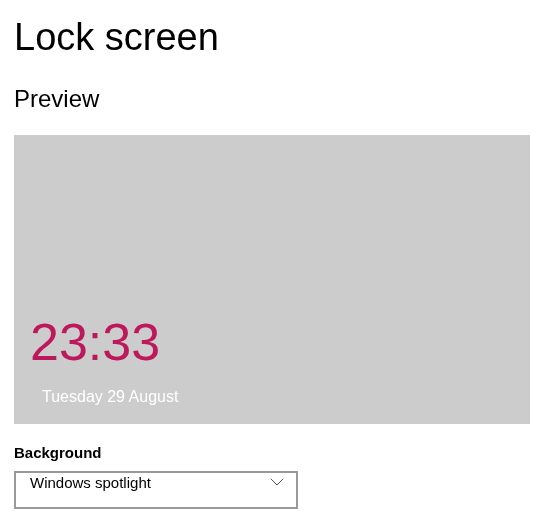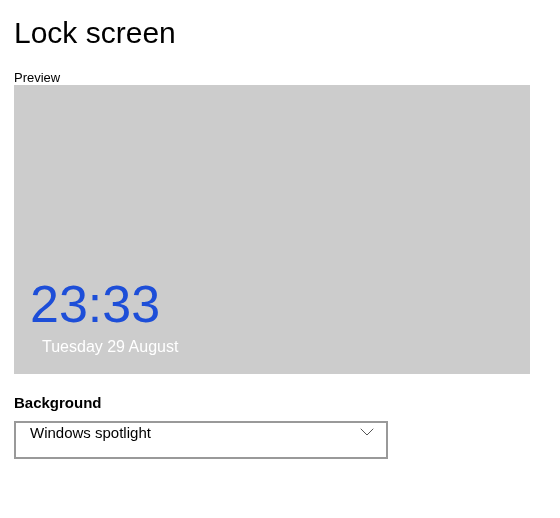--- a/index.html
+++ b/index.html
@@ -9,60 +9,61 @@
     }
     body {
       font-family: "Segoe UI", -apple-system, sans-serif;
       background: #ffffff;
       color: #000000;
       width: 560px;
       height: 518px;
       padding: 12px 14px;
     }
     .page-title {
-      font-size: 30px;
+      font-size: 38px;
       font-weight: 300;
-      margin-bottom: 20px;
+      margin-bottom: 26px;
       margin-top: 4px;
     }
     .section-label {
-      font-size: 13px;
+      font-size: 24px;
       font-weight: 400;
+      margin-bottom: 22px;
     }
     .preview-box {
       width: 516px;
       height: 289px;
       background: #cccccc;
       position: relative;
       margin-bottom: 20px;
     }
     .preview-time {
       position: absolute;
       left: 16px;
-      bottom: 44px;
+      bottom: 56px;
       font-size: 52px;
       font-weight: 300;
-      color: #1d4ed8;
+      color: #be185d;
       line-height: 1;
     }
     .preview-date {
       position: absolute;
       left: 28px;
       bottom: 18px;
       font-size: 16px;
       font-weight: 400;
       color: #ffffff;
     }
     .field-label {
       font-size: 15px;
       font-weight: 700;
       margin-bottom: 10px;
     }
     .dropdown {
-      width: 374px;
+      width: 284px;
       height: 38px;
       border: 2px solid #999999;
       display: flex;
       align-items: center;
       justify-content: space-between;
       padding: 0 12px 16px 14px;
       cursor: pointer;
       background: #ffffff;
     }
     .dropdown-text {

